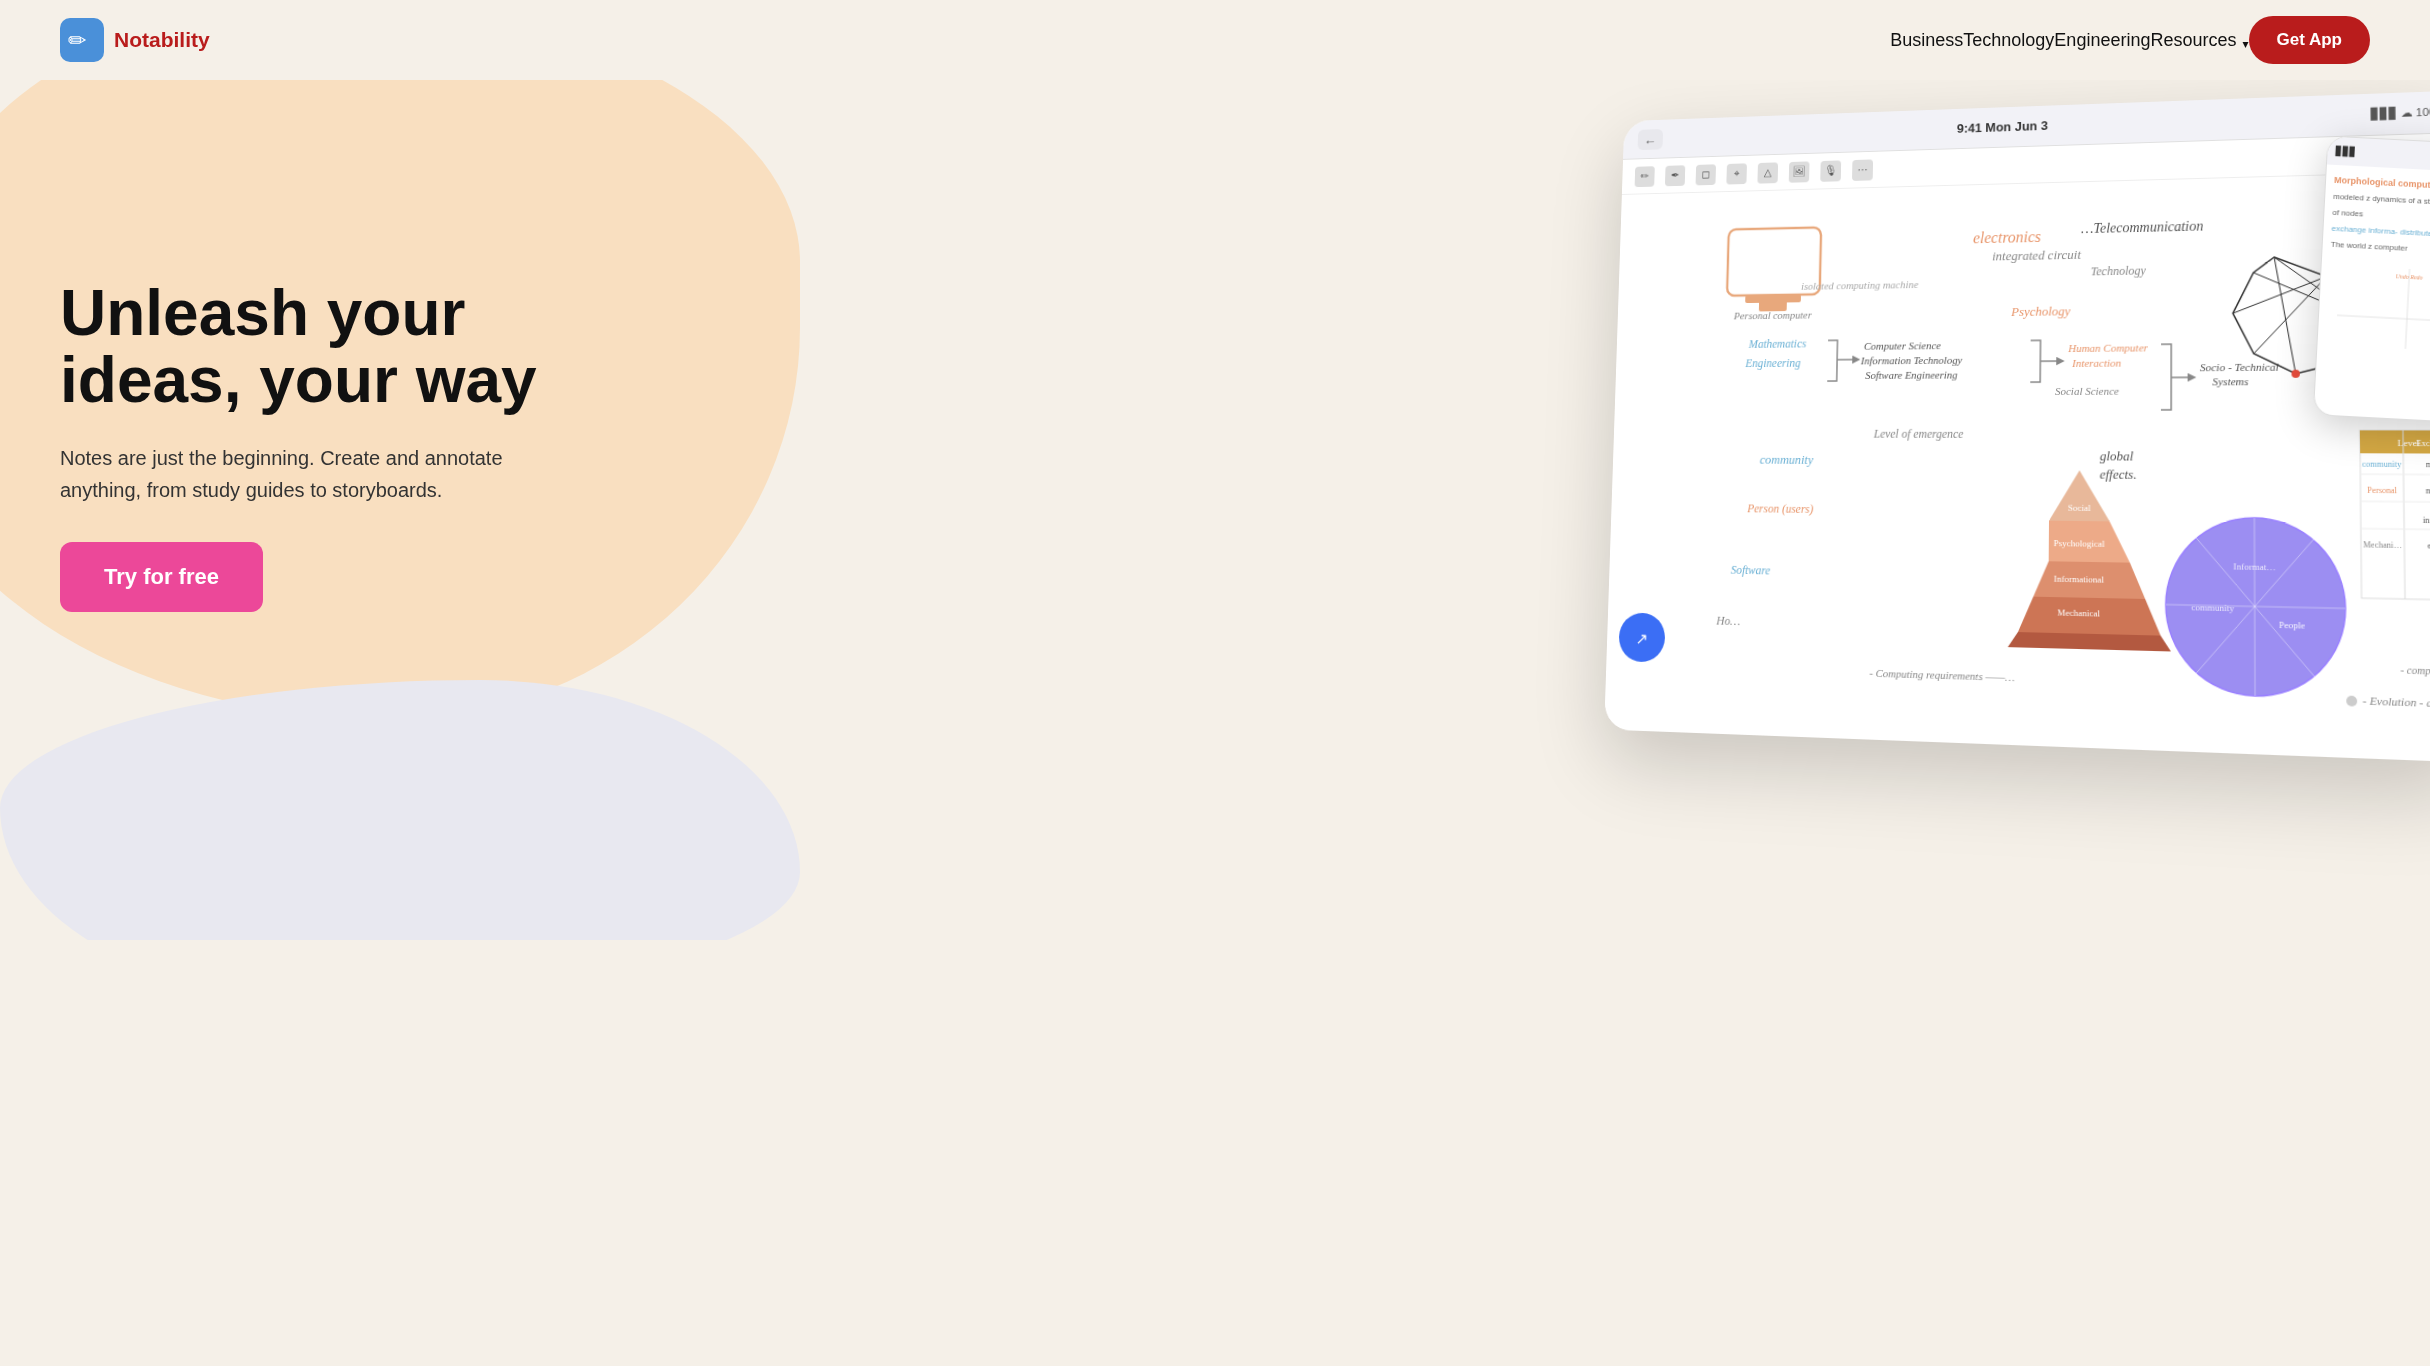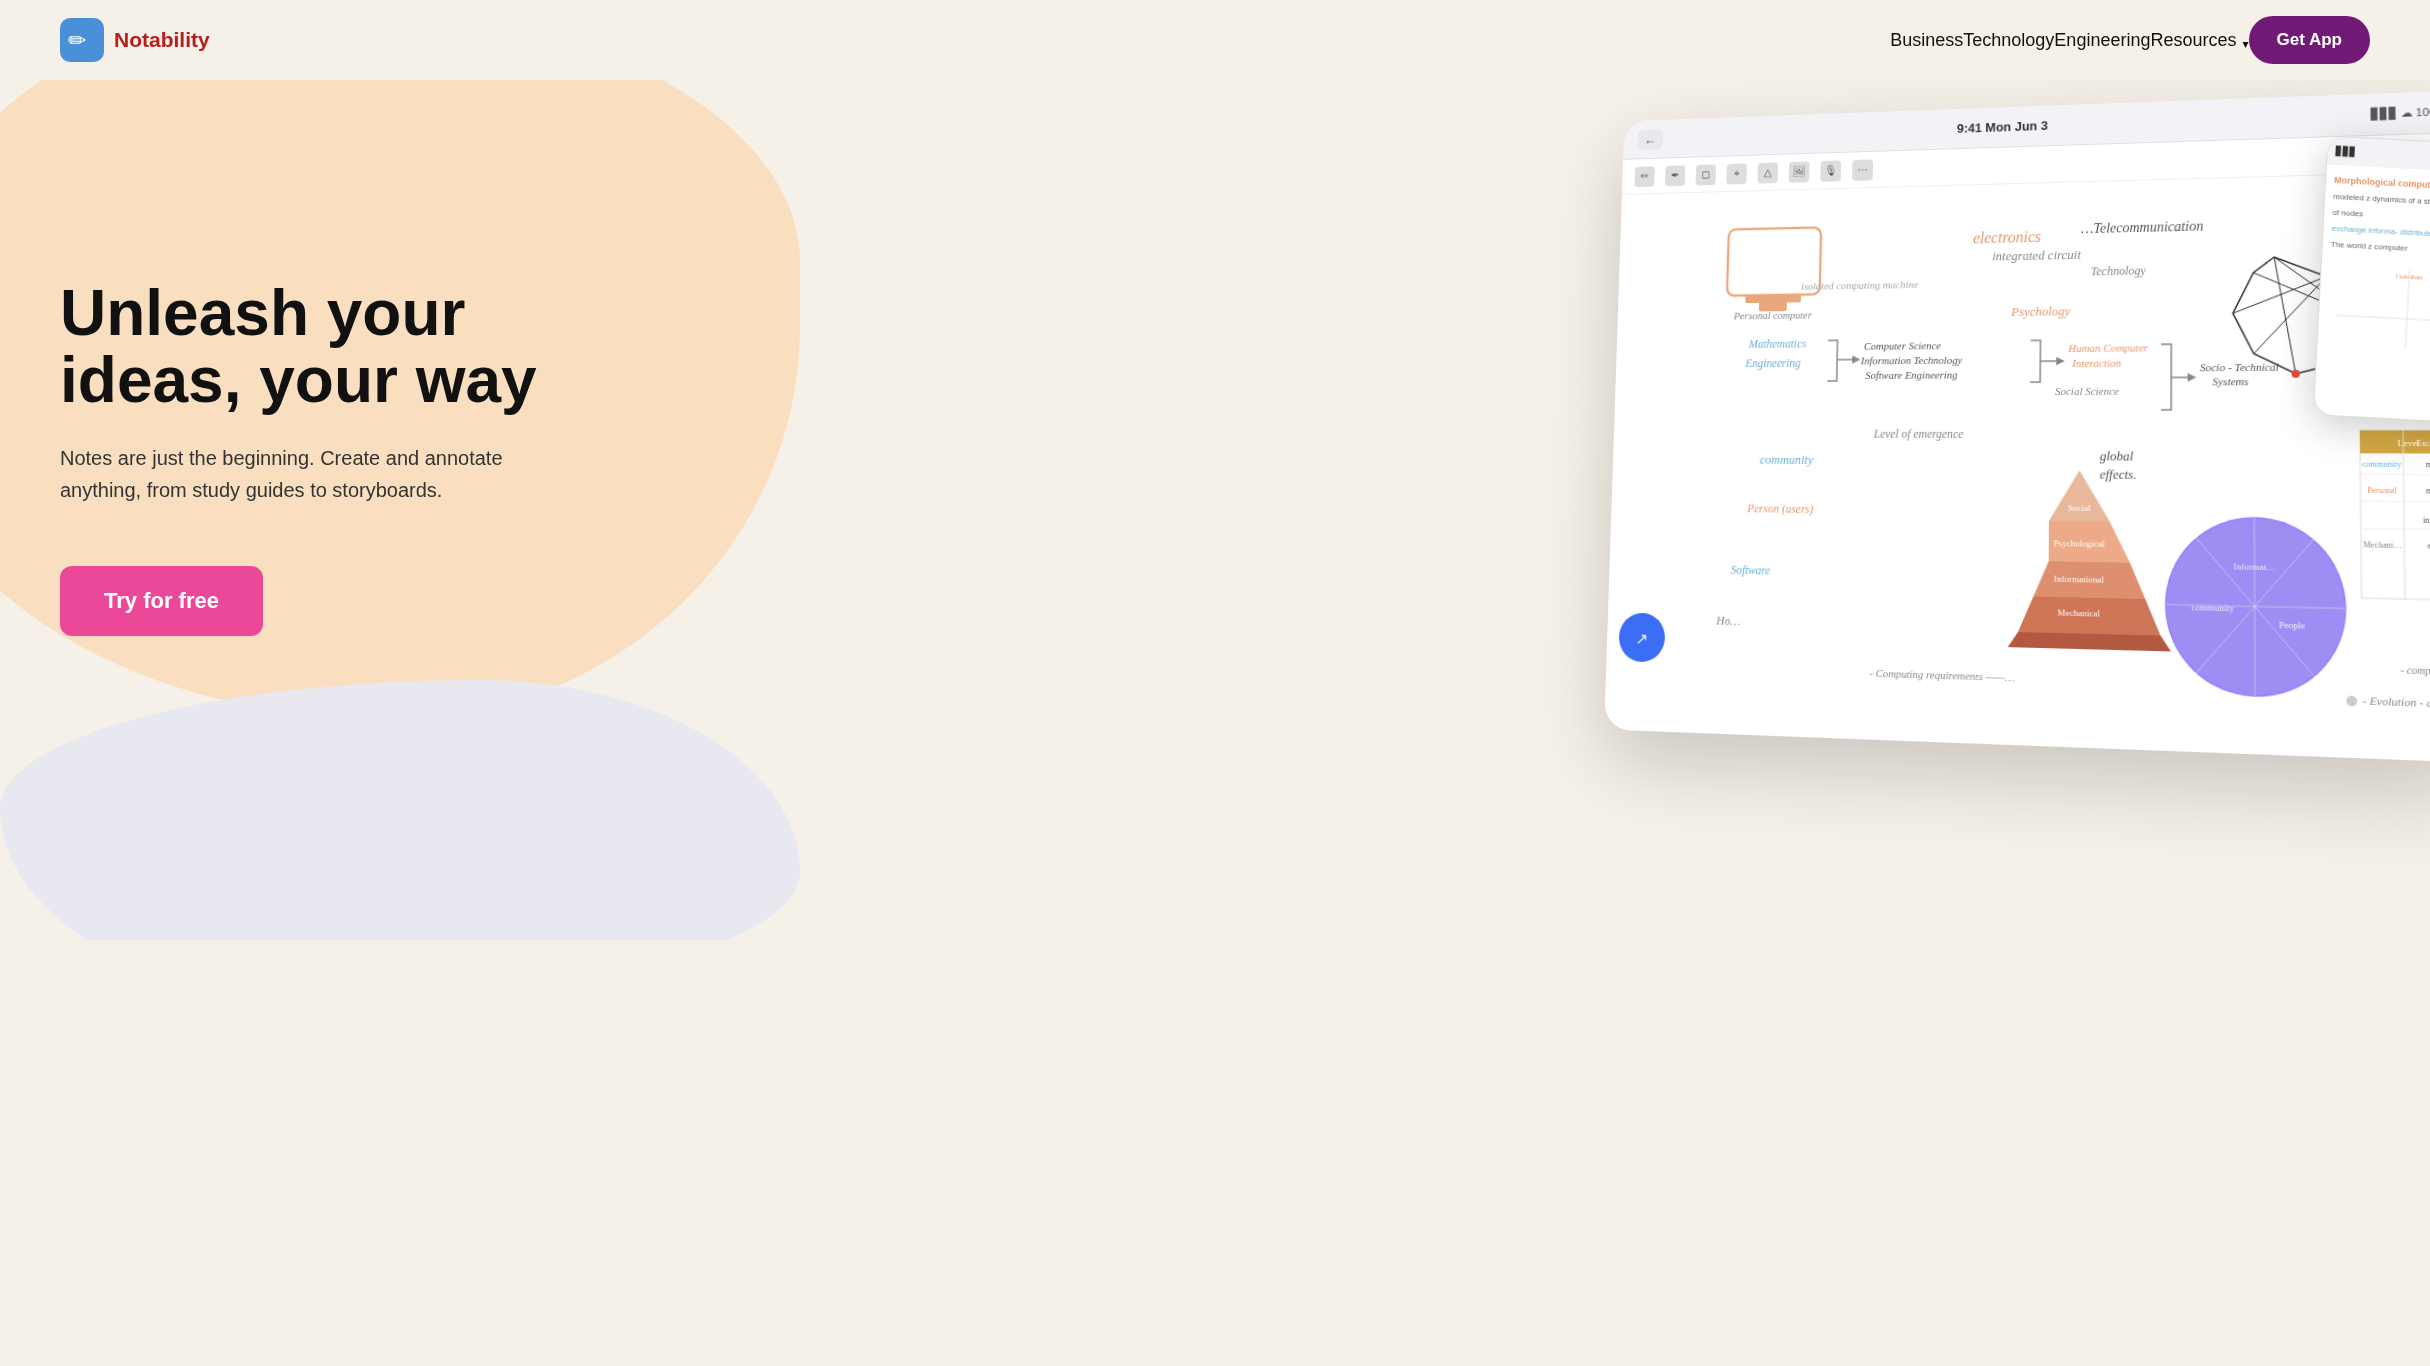--- a/index.html
+++ b/index.html
@@ -60,21 +60,21 @@
       align-items: flex-end;
       gap: 6px;
     }
 
     .chevron-icon {
       font-size: 12px;
       color: #111;
     }
 
     .get-app-btn {
-      background: #701a75;
+      background: #b91c1c;
       color: #fff;
       border: none;
       border-radius: 30px;
       padding: 14px 28px;
       font-size: 17px;
       font-weight: 600;
       cursor: pointer;
     }
 
     
@@ -122,21 +122,21 @@
       font-weight: 900;
       color: #111;
       line-height: 1.05;
       margin-bottom: 28px;
     }
 
     .hero-subtitle {
       font-size: 20px;
       color: #333;
       line-height: 1.6;
-      margin-bottom: 60px;
+      margin-bottom: 36px;
     }
 
     .try-free-btn {
       background: #ec4899;
       color: #fff;
       border: none;
       border-radius: 12px;
       padding: 22px 44px;
       font-size: 22px;
       font-weight: 700;

